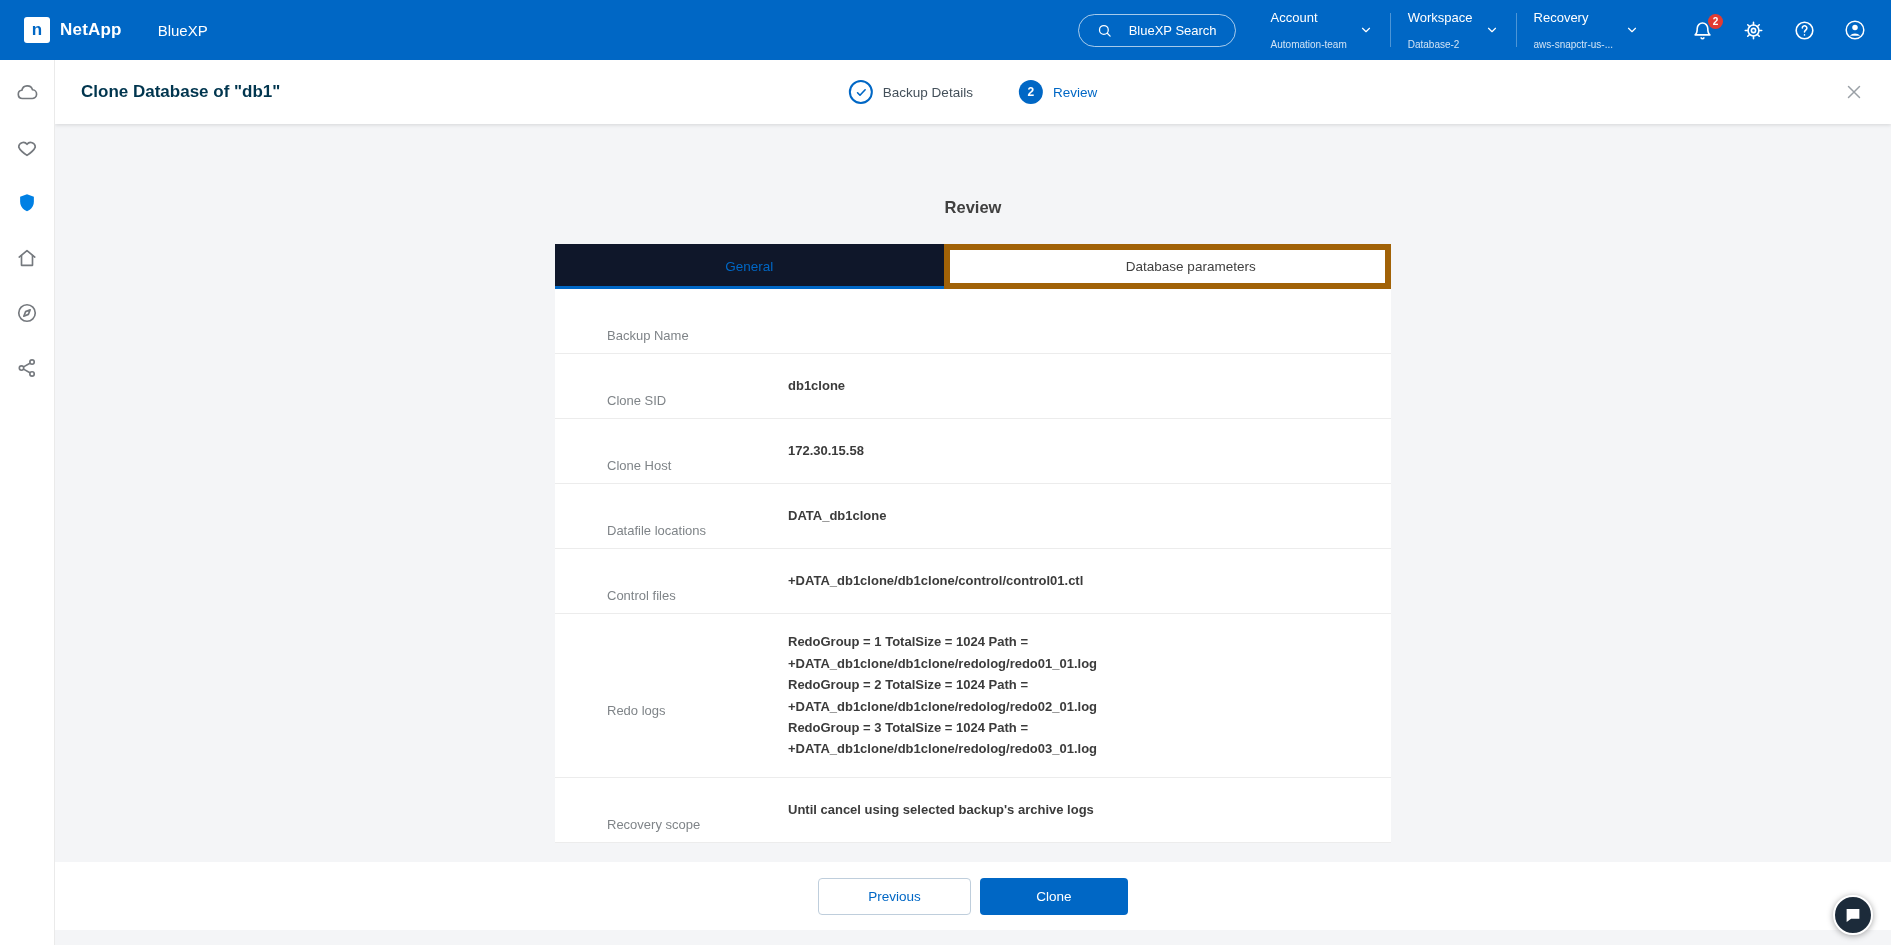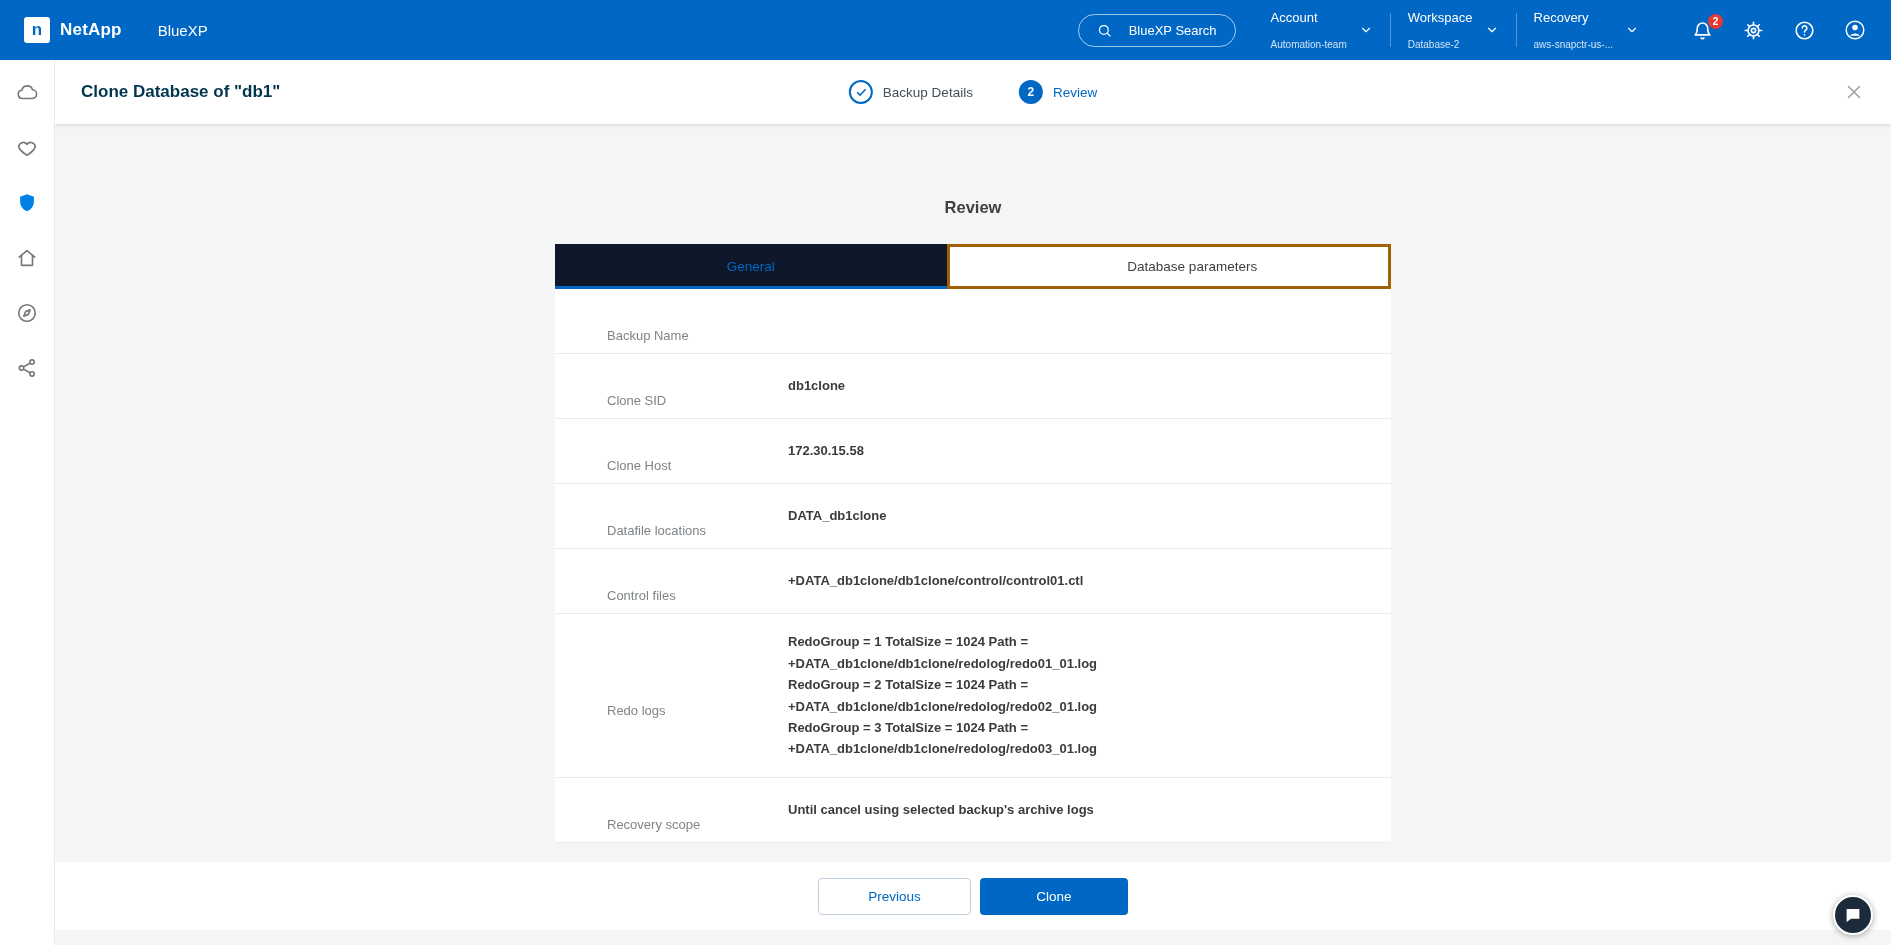--- a/index.html
+++ b/index.html
@@ -49,21 +49,21 @@
   .step-label-active { font-size:13.5px; color:#0067C5; }
   .close-btn { margin-left:auto; color:#9AA0A6; width:22px; height:22px; cursor:pointer; }
 
   .content { flex:1 1 auto; overflow:hidden; }
   .review-heading { margin-top:74px; text-align:center; font-size:16.5px; font-weight:700; color:#404040; }
 
   .panel { width:836px; margin:27px auto 0; }
   .tabs { display:flex; height:45px; }
   .tab { flex:1; display:flex; align-items:center; justify-content:center; font-size:13.5px; cursor:pointer; }
   .tab.active { background:#0f172a; color:#0067C5; box-shadow:inset 0 -3px 0 #0067C5; }
-  .tab.inactive { background:#fff; color:#404040; border:3px solid #a16207;padding-left:47px; }
+  .tab.inactive { background:#fff; color:#404040; border:6px solid #a16207;padding-left:47px; }
 
   .table { background:#fff; }
   .row { display:flex; align-items:center; min-height:63px; border-bottom:1px solid #ECECEC;
          padding:10px 0 10px 52px; }
   .row.tall { min-height:164px; }
   .row-label { flex:0 0 181px; font-size:13px; color:#7F8488;margin-top:29px; }
   .row-value { font-size:13px; font-weight:700; color:#3B3B3B; white-space:pre-line; line-height:1.65; padding-right:20px; }
 
   .footer-bar { flex:0 0 68px; background:#fff; display:flex; align-items:center; justify-content:center;
                 gap:9px; margin-bottom:15px; }

